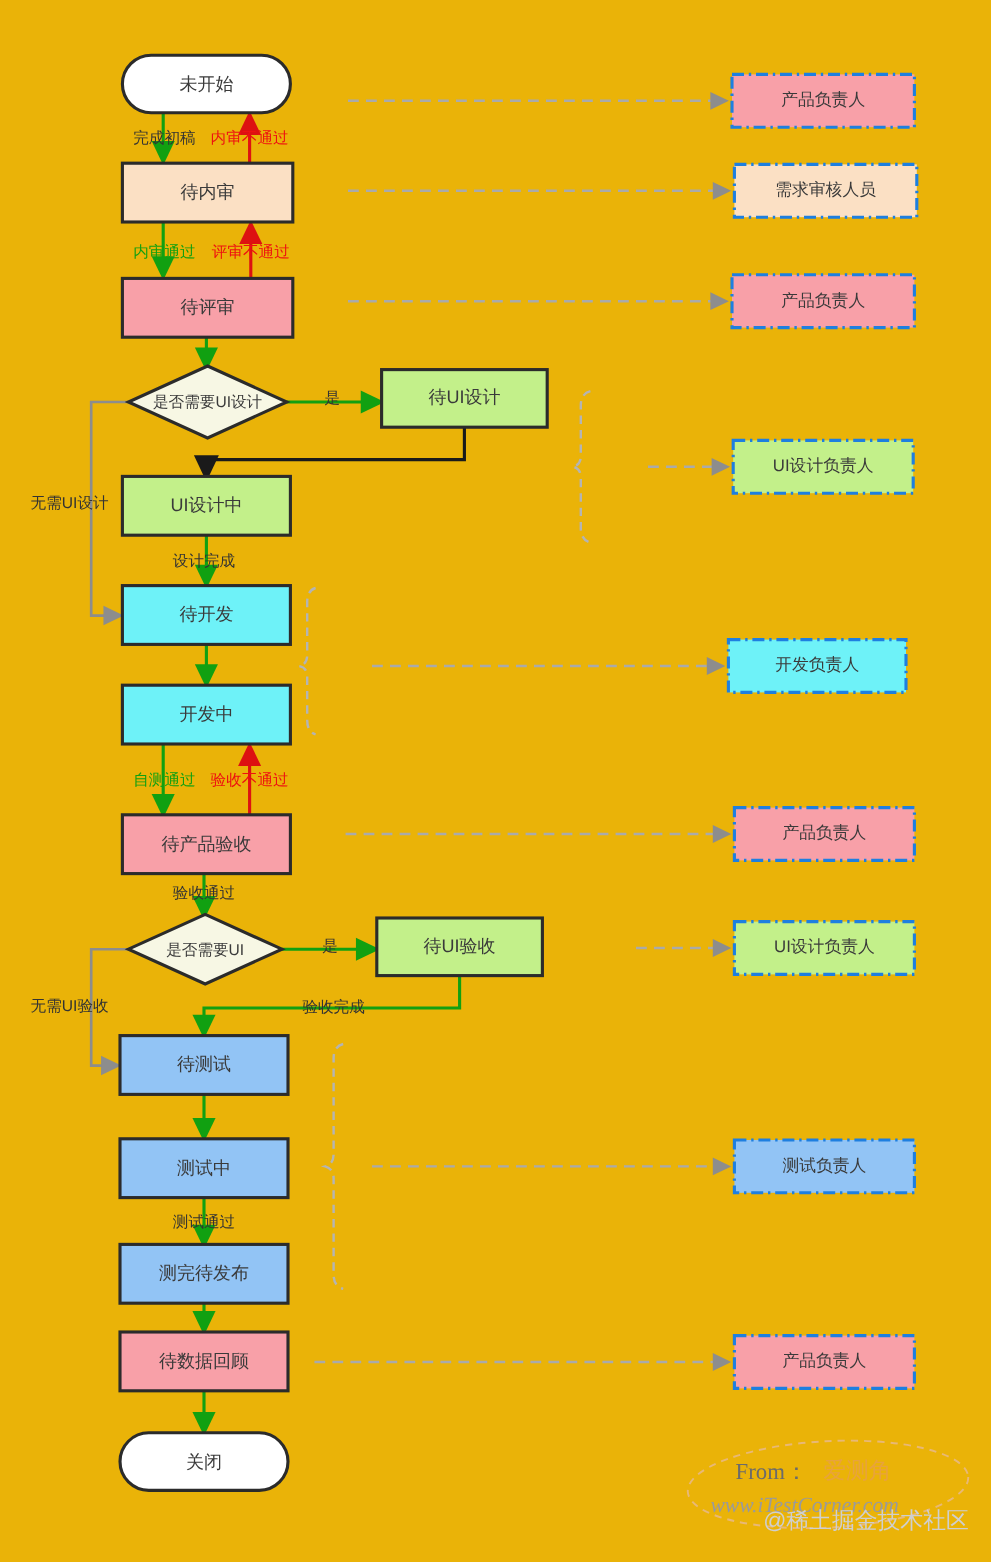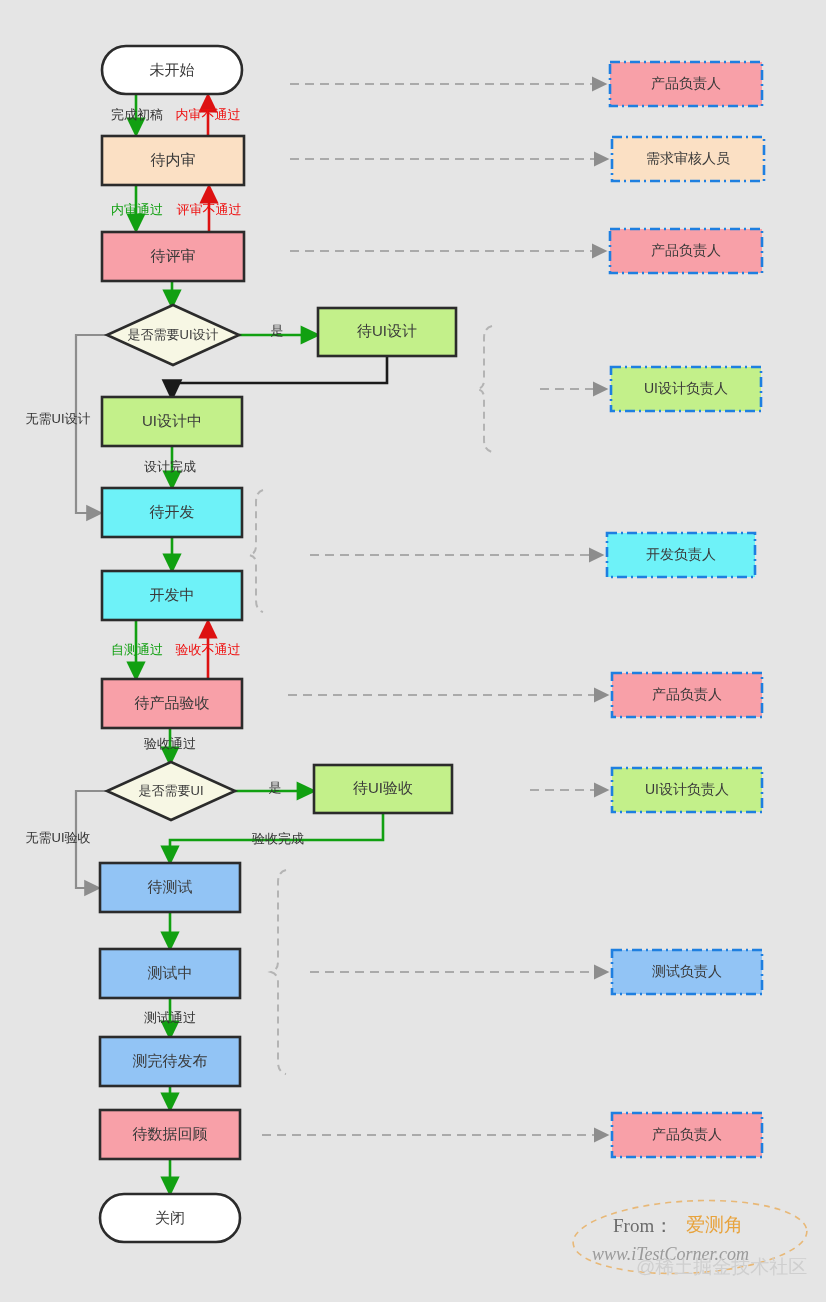--- a/index.html
+++ b/index.html
@@ -8,21 +8,21 @@
     padding: 0;
     background: #ffffff;
   }
   body {
     font-family: "Liberation Sans", "DejaVu Sans", sans-serif;
   }
   #canvas {
     position: relative;
     width: 826px;
     height: 1302px;
-    background: #e5e5e5;
+    background: #eab308;
     overflow: hidden;
   }
   #flow-svg {
     position: absolute;
     left: 0;
     top: 0;
     width: 826px;
     height: 1302px;
   }
   

